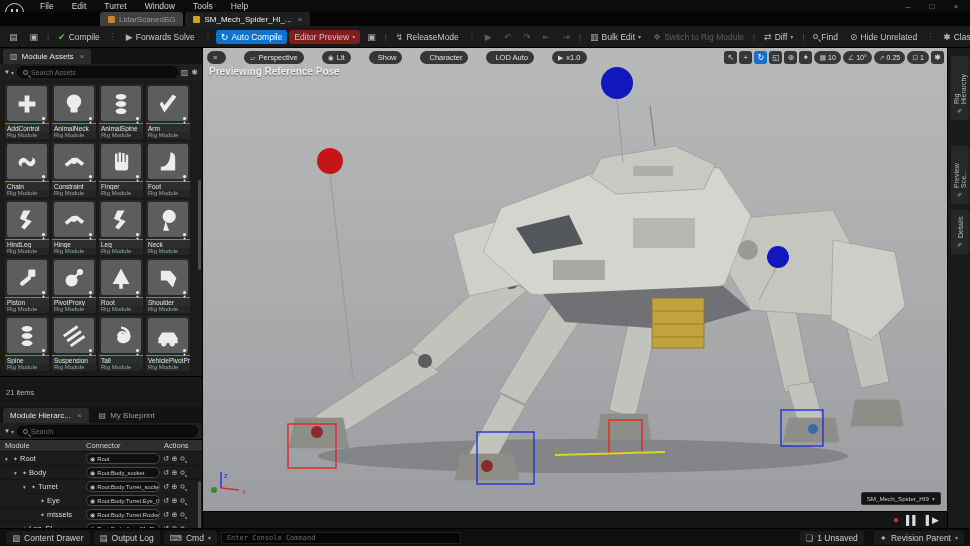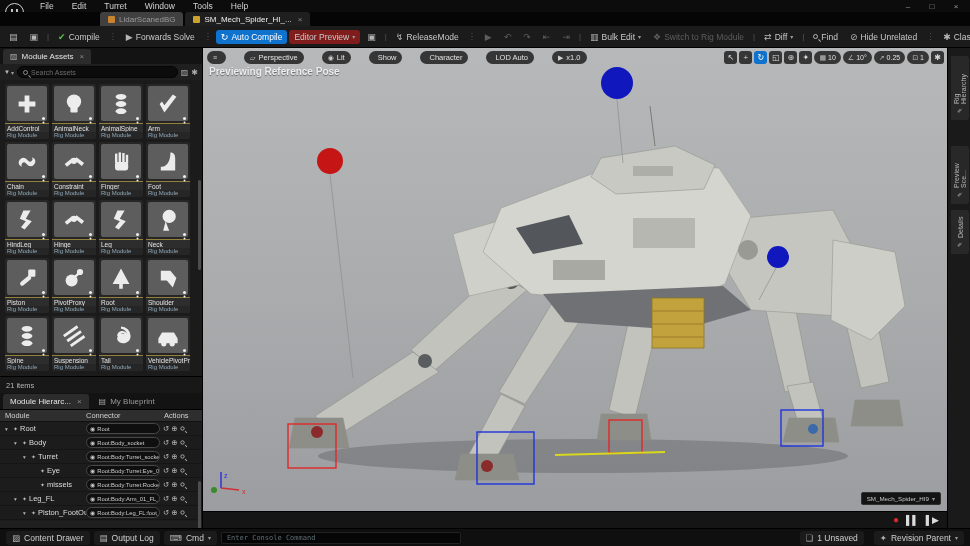--- a/index.html
+++ b/index.html
@@ -55,21 +55,21 @@
   .searchbox input::placeholder{color:#6d6d6d;}
   .miniico{font-size:8px;color:#a9a9a9;}
   .modulegrid{position:relative;height:296px;padding:4px 8px 0 5px;display:flex;flex-wrap:wrap;align-content:flex-start;gap:3px;overflow:hidden;background:#1b1b1b;}
   .tile{width:44px;height:55px;background:#262626;border-radius:2px;overflow:hidden;position:relative;}
   .thumb{height:35px;margin:2px;background:#5d5d5d;border-radius:2px;position:relative;display:flex;align-items:center;justify-content:center;}
   .thumb svg{width:24px;height:24px;fill:#ececec;}
   .pawn{position:absolute;right:2px;bottom:1px;width:3px;height:3px;border-radius:50%;background:#efefef;box-shadow:0 4px 0 -0.5px #efefef;}
   .tname{font-size:6.5px;color:#e6e6e6;padding:1px 2px 0;border-top:1px solid #93803a;white-space:nowrap;overflow:hidden;background:#2d2d2d;height:9px;}
   .ttype{font-size:6px;color:#8fa8b8;padding:0 2px;background:#262626;height:8px;white-space:nowrap;overflow:hidden;}
   .vscroll{position:absolute;right:1px;top:4px;width:3px;height:90px;background:#4d4d4d;border-radius:2px;}
-  .itemscount{height:13px;background:#181818;border-top:1px solid #000;font-size:7.5px;color:#b5b5b5;display:flex;align-items:center;padding:8px 6px;}
+  .itemscount{height:13px;background:#181818;border-top:1px solid #000;font-size:7.5px;color:#b5b5b5;display:flex;align-items:center;padding:15px 6px;}
   .tableheader{height:13px;background:#2e2e2e;border-top:1px solid #000;border-bottom:1px solid #101010;display:flex;align-items:center;font-size:7.5px;color:#cfcfcf;}
   .th-module{width:86px;padding-left:5px;}
   .th-connector{width:76px;}
   .th-actions{flex:1;padding-left:2px;}
   .tree{position:relative;height:99px;overflow:hidden;background:#1c1c1c;}
   .trow{height:14px;display:flex;align-items:center;font-size:7.5px;color:#dcdcdc;border-bottom:1px solid #151515;}
   .trow .lead{width:86px;display:flex;align-items:center;gap:2px;padding-left:calc(5px + var(--ind,0) * 9px);white-space:nowrap;overflow:hidden;}
   .tcaret{width:6px;font-size:5.5px;color:#b0b0b0;flex:0 0 auto;}
   .micon{font-size:6px;color:#bdbdbd;flex:0 0 auto;}
   .pill{width:74px;height:11px;background:#0f0f0f;border:1px solid #474747;border-radius:6px;display:flex;align-items:center;gap:2px;padding:0 3px;font-size:5.8px;color:#cfcfcf;white-space:nowrap;overflow:hidden;flex:0 0 auto;}
@@ -556,20 +556,30 @@
     <div class="ptabbar">
       <div class="ptab">
         <span>Module Hierarc...</span>
         <span class="tabclose">×</span>
       </div>
       <div class="ptab inactive">
         <span class="miniico">▤</span>
         <span>My Blueprint</span>
       </div>
     </div>
+    <div class="searchrow">
+      <span class="filtergroup">
+          <span>▼</span>
+          <span class="caret">▾</span>
+        </span>
+      <span class="searchbox">
+        <span class="mag"></span>
+        <input placeholder="Search" style="">
+      </span>
+    </div>
     <div class="tableheader">
       <span class="th-module">Module</span>
       <span class="th-connector">Connector</span>
       <span class="th-actions">Actions</span>
     </div>
     <div class="tree">
 
         <div class="trow" style="--ind: 0;">
           <span class="lead">
             <span class="tcaret">▾</span>

